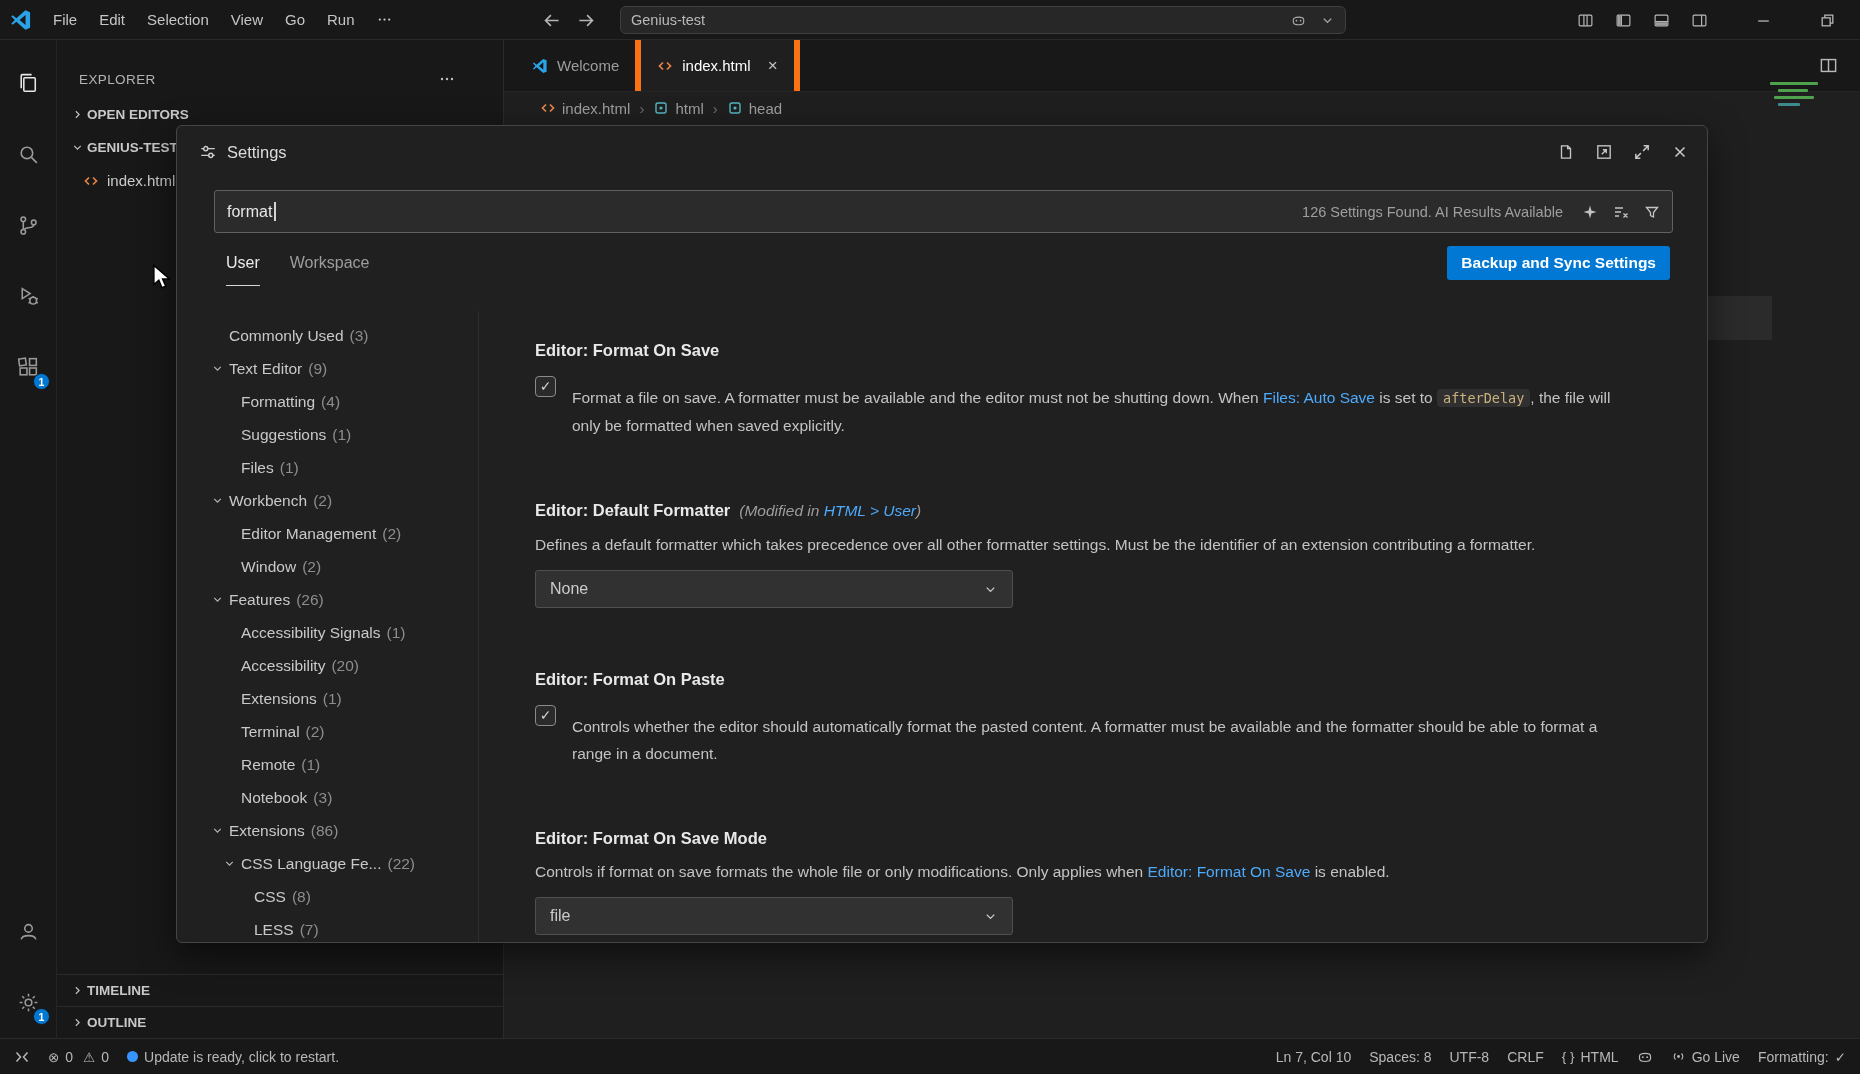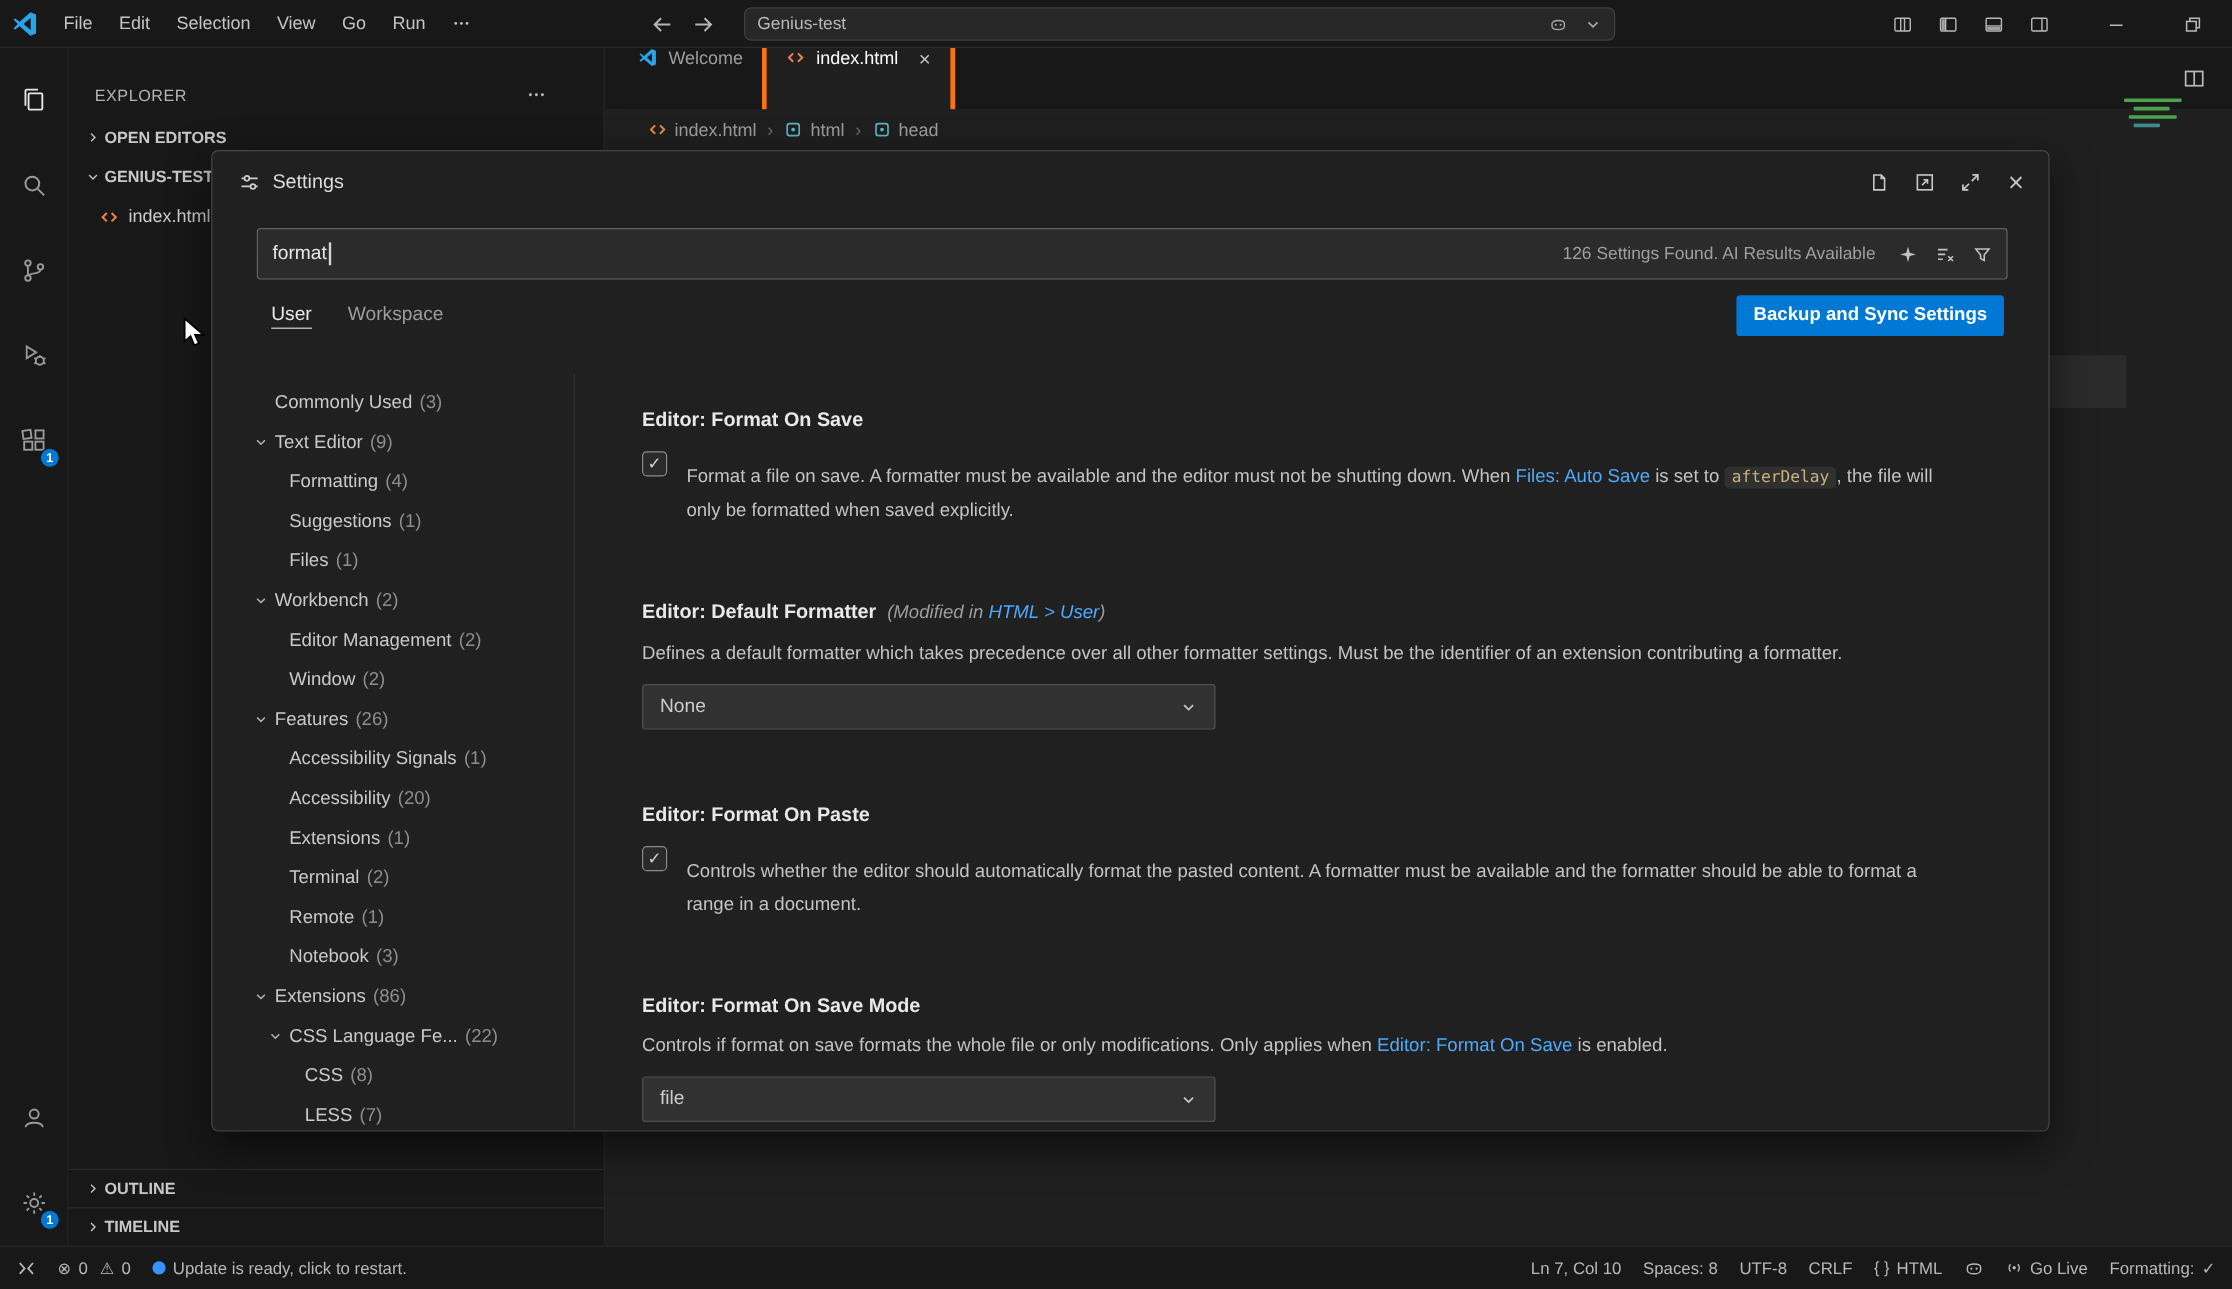--- a/index.html
+++ b/index.html
@@ -52,22 +52,22 @@
   .chev svg{width:13px;height:13px}
   .file-row{display:flex;align-items:center;gap:8px;height:33px;padding-left:26px;
     font-weight:400;font-size:15px;color:#cccccc}
   .sb-bottom{position:absolute;left:0;right:0;bottom:0}
   .sb-bottom .sb-row{border-top:1px solid #2a2a2a;height:32px;background:#181818}
 
   
   .editor{position:absolute;left:504px;top:40px;right:0;bottom:36px;background:#1f1f1f}
   .tabstrip{position:relative;height:52px;background:#181818;border-bottom:1px solid #252525;
     display:flex;align-items:stretch;padding-left:12px}
-  .tab{display:flex;align-items:flex-start;gap:9px;padding:0 16px;font-size:15px;color:#9d9d9d;
-    background:#181818;border-right:4px solid #f97316}
+  .tab{display:flex;align-items:center;gap:9px;padding:0 16px;font-size:15px;color:#9d9d9d;
+    background:#181818;border-right:6px solid #f97316}
   .tab .ic svg{width:16px;height:16px}
   .tab.active{background:#1f1f1f;color:#ffffff}
   .tab-close{margin-left:8px;font-size:17px;color:#c5c5c5}
   .split-btn{position:absolute;right:22px;top:16px;color:#b9b9b9}
   .split-btn svg{width:19px;height:19px}
   .breadcrumb{height:32px;display:flex;align-items:center;gap:9px;padding-left:36px;
     font-size:15px;color:#9d9d9d}
   .bc-item{display:flex;align-items:center;gap:6px}
   .bc-sep{color:#6e6e6e;font-size:15px}
   .minimap{position:absolute;right:10px;top:38px;width:80px}
@@ -82,21 +82,21 @@
   .sp-actions{margin-left:auto;display:flex;align-items:center;gap:20px;color:#c7c7c7}
   .sp-actions .ic svg{width:17px;height:17px}
   .sp-header .ic svg{width:18px;height:18px}
   .sp-search{position:absolute;left:37px;top:64px;width:1459px;height:43px;background:#2b2b2b;
     border:1px solid #616161;border-radius:3px;display:flex;align-items:center;padding:0 12px;font-size:16px;color:#e7e7e7}
   .caret{display:inline-block;width:1.5px;height:19px;background:#d4d4d4;margin-left:2px}
   .sp-search-right{margin-left:auto;display:flex;align-items:center;gap:15px;color:#c3c3c3}
   .sp-results{font-size:14.5px;color:#9f9f9f;margin-right:4px}
   .sp-search-right .ic svg{width:16px;height:16px}
   .sp-tabs{position:absolute;left:49px;top:128px;display:flex;gap:30px;font-size:16px}
-  .sp-tab{padding-bottom:1px;color:#9d9d9d;border-bottom:1px solid transparent}
+  .sp-tab{padding-bottom:13px;color:#9d9d9d;border-bottom:1px solid transparent}
   .sp-tab.active{color:#e9e9e9;border-bottom-color:#d7d7d7}
   .backup-btn{position:absolute;right:37px;top:120px;height:34px;padding:0 14px;border-radius:3px;
     background:var(--accent,#0078d4);color:#ffffff;font-size:15.5px;font-weight:700;
     display:flex;align-items:center}
   .sp-body{position:absolute;left:0;right:0;top:185px;bottom:0}
   .sp-divider{position:absolute;left:301px;top:0;bottom:0;width:1px;background:#2e2e2e}
   .sp-toc{position:absolute;left:20px;top:8px;width:280px}
   .toc-row{display:flex;align-items:center;height:33px;font-size:15.5px;color:#c9c9c9}
   .toc-row.lvl0{padding-left:8px}
   .toc-row.lvl1{padding-left:20px}
@@ -338,29 +338,29 @@
         </span>
       <span>index.html</span>
     </div>
     <div class="sb-bottom">
       <div class="sb-row">
         <span class="chev ic">
             <svg viewBox="0 0 16 16" fill="none" stroke="currentColor" stroke-width="1.5">
               <path d="M6 4 L10 8 L6 12"></path>
             </svg>
           </span>
-        <span>OUTLINE</span>
+        <span>TIMELINE</span>
       </div>
       <div class="sb-row">
         <span class="chev ic">
             <svg viewBox="0 0 16 16" fill="none" stroke="currentColor" stroke-width="1.5">
               <path d="M6 4 L10 8 L6 12"></path>
             </svg>
           </span>
-        <span>TIMELINE</span>
+        <span>OUTLINE</span>
       </div>
     </div>
   </div>
 
   <div class="editor">
     <div class="tabstrip">
         <div class="tab">
           <span class="ic">
             <svg viewBox="0 0 16 16">
               <path fill="#2BA3E8" fill-rule="evenodd" d="M11.2 0.9 L14.6 2.3 V13.7 L11.2 15.1 L4.6 9.3 L2 11.4 L0.9 10.7 L3.5 8 L0.9 5.3 L2 4.6 L4.6 6.7 Z M11.3 4.3 L7 8 L11.3 11.7 Z"></path>

